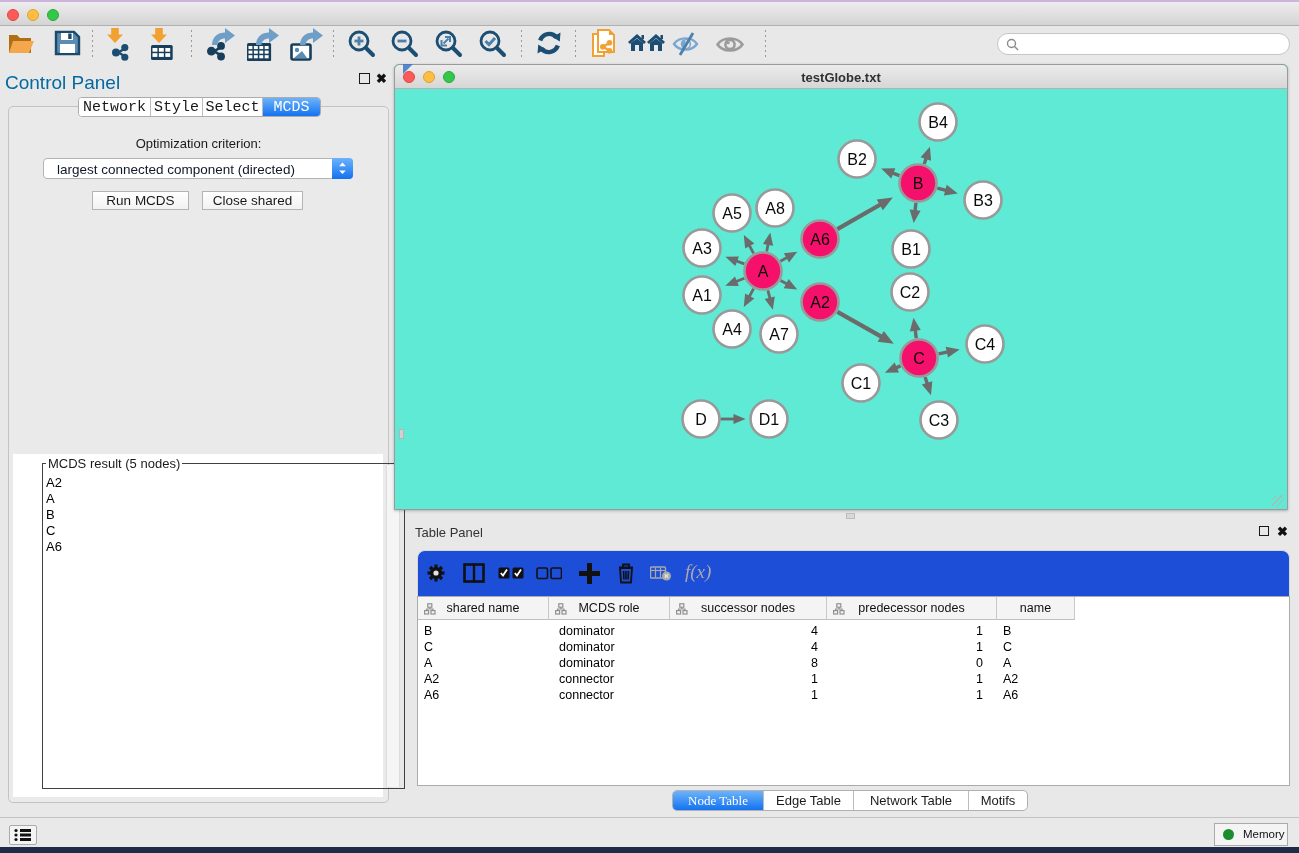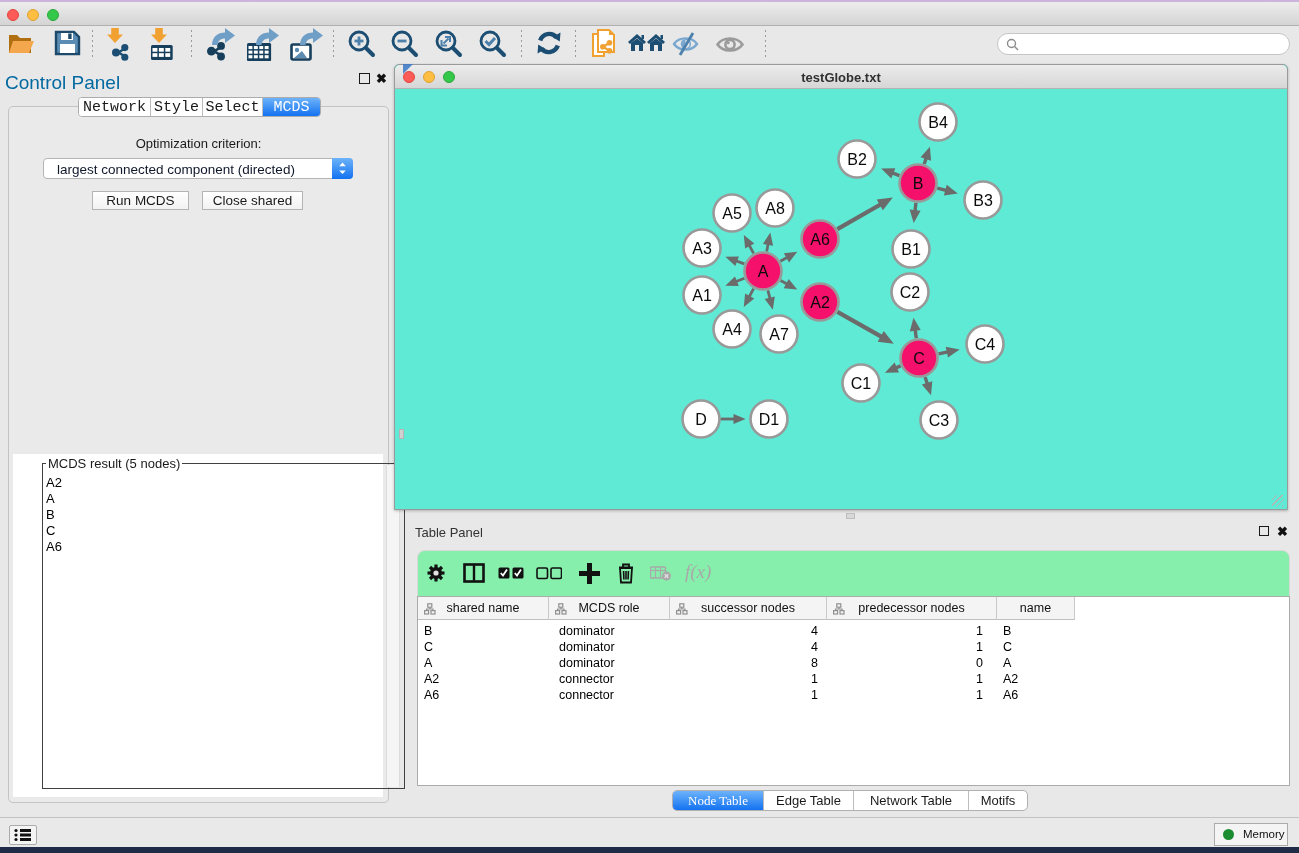--- a/index.html
+++ b/index.html
@@ -65,21 +65,21 @@
 #netwin .y { left:28px; background:#fdbe41; border:0.5px solid #e0a135; top:6px; }
 #netwin .g { left:48px; background:#34c84a; border:0.5px solid #2ca73c; top:6px; }
 #graph { position:absolute; left:0; top:24px; }
 #net-grip { position:absolute; right:3px; bottom:2px; width:12px; height:12px;
   background:repeating-linear-gradient(135deg, transparent 0 3px, #b5b5b5 3px 4px); }
 
 
 #tp-title { position:absolute; left:415px; top:525px; font-size:13px; color:#333; }
 #tp-float { position:absolute; left:1259px; top:526px; width:10px; height:10px; border:1.5px solid #1a1a1a; }
 #tp-close { position:absolute; left:1277px; top:524px; font-size:13px; font-weight:bold; color:#111; }
-#tp-toolbar { position:absolute; left:417px; top:550px; width:873px; height:52px; background:#86efac;
+#tp-toolbar { position:absolute; left:417px; top:550px; width:873px; height:52px; background:#1d4ed8;
   border:1px solid #d8d8d8; border-radius:8px 8px 0 0; }
 #tp-table { position:absolute; left:417px; top:596px; width:873px; height:190px; background:#fff;
   border:1px solid #ababab; }
 .thcell { position:absolute; top:0; height:23px; background:#f4f4f4; border-right:1px solid #c9c9c9;
   border-bottom:1px solid #c0c0c0; font-size:12.5px; color:#111; text-align:center; line-height:23px; }
 .trow { position:absolute; font-size:12.5px; color:#000; height:16px; line-height:16px; }
 .num { position:absolute; text-align:right; }
 
 
 #bot-tabs { position:absolute; left:672px; top:790px; height:21px; display:flex;

